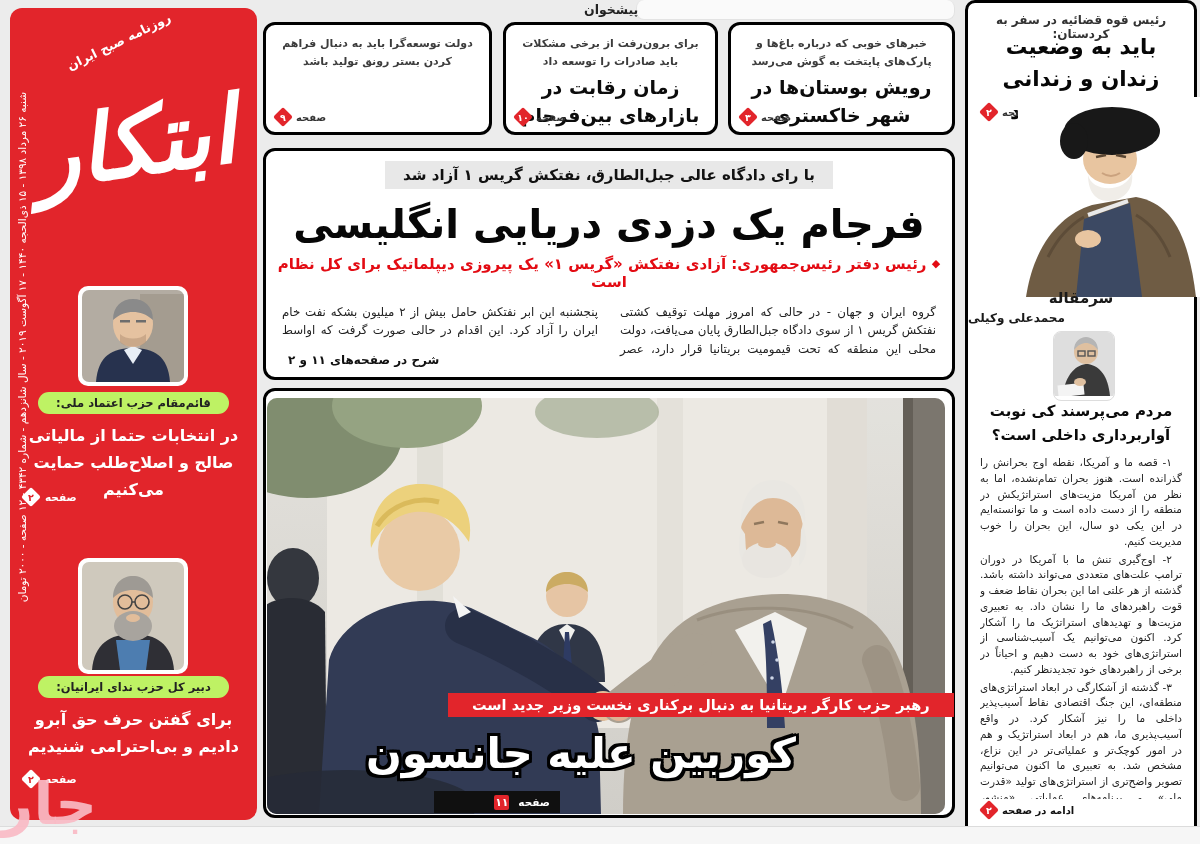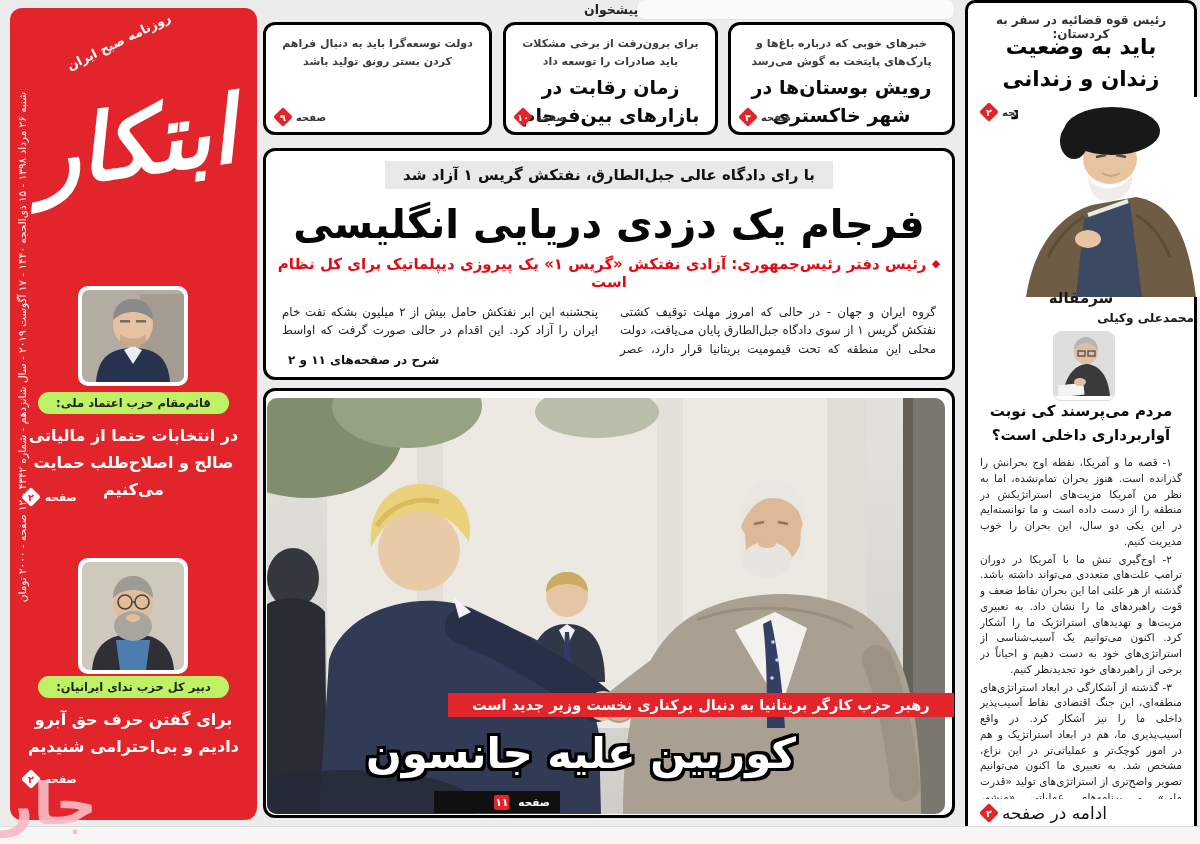--- a/index.html
+++ b/index.html
@@ -120,31 +120,31 @@
 
   
   #right-col { left:965px; top:0; width:232px; height:838px; border-radius:10px; }
   #r-kicker { top:10px; width:100%; text-align:center; font-size:12px; font-weight:700; color:#333; }
   #r-headline { top:28px; width:100%; padding:0 10px; text-align:center;
     font-size:21.5px; font-weight:900; color:#070707; line-height:1.5; }
   #r-badge { left:14px; top:102px; display:flex; align-items:center; gap:6px; direction:rtl; }
   #r-badge .lbl { font-size:10px; font-weight:700; color:#333; }
   #raisi { left:50px; top:94px; }
   #ed-label { top:286px; width:100%; text-align:center; font-size:15px; font-weight:900; }
-  #ed-author { top:308px; width:100%; text-align:right; font-size:12px; font-weight:900;padding-left:20px; }
+  #ed-author { top:308px; width:100%; text-align:left; font-size:12px; font-weight:900; }
   #ed-photo { left:85px; top:328px; border:1px solid #ddd; border-radius:8px; overflow:hidden; }
   #ed-headline { top:396px; width:100%; padding:0 12px; text-align:center;
     font-size:15px; font-weight:900; line-height:1.6; color:#0a0a0a; }
   #ed-body {
     left:12px; right:12px; top:452px; height:344px; overflow:hidden;
     font-size:10.5px; line-height:1.5; text-align:justify; color:#1d1d1d;
   }
   #ed-body p { text-indent:10px; margin-bottom:2px; }
   #ed-more { left:14px; top:800px; display:flex; align-items:center; gap:6px; direction:rtl; }
-  #ed-more .lbl { font-size:17px; font-weight:400; color:#111; }
+  #ed-more .lbl { font-size:10px; font-weight:700; color:#111; }
 
   #footer-strip { left:0; top:826px; width:1200px; height:18px; background:#f6f6f6; border-top:1px solid #dcdcdc; }
 </style>
 </head>
 <body>
 
 <div id="masthead" class="abs">
   <div id="tagline" class="abs">روزنامه صبح ایران</div>
   <div id="logo" class="abs">ابتکار</div>
   <div id="dateline" class="abs">شنبه ۲۶ مرداد ۱۳۹۸ - ۱۵ ذی‌الحجه ۱۴۴۰ - ۱۷ آگوست ۲۰۱۹ - سال شانزدهم - شماره ۴۳۴۲ - ۱۲ صفحه - ۲۰۰۰ تومان</div>

